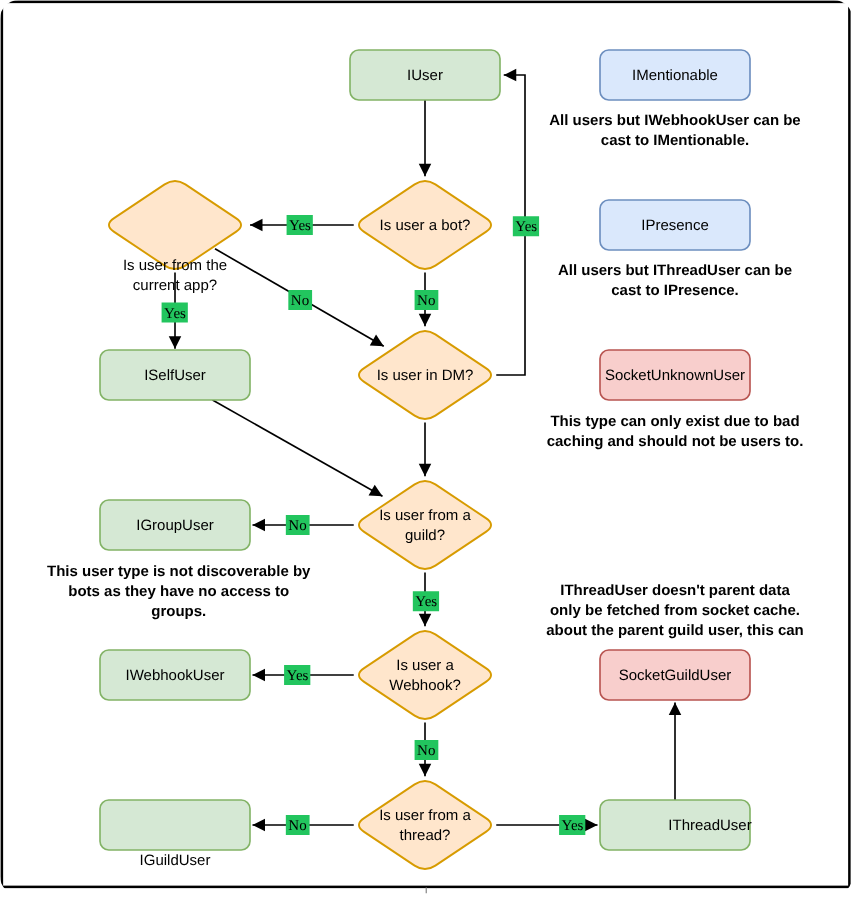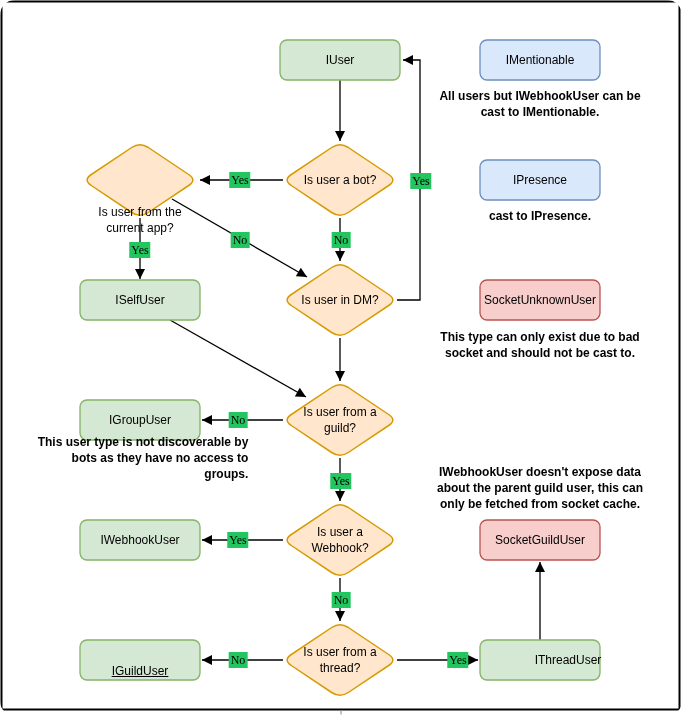--- a/index.html
+++ b/index.html
@@ -83,21 +83,21 @@
     </g>
   </svg>
 
   <div class="txt center node-label" style="left:340px;top:60px;">IUser</div>
   <div class="txt center node-label" style="left:540px;top:60px;">IMentionable</div>
   <div class="txt center node-label" style="left:540px;top:180px;">IPresence</div>
   <div class="txt center node-label" style="left:540px;top:300px;">SocketUnknownUser</div>
   <div class="txt center node-label" style="left:140px;top:300px;">ISelfUser</div>
   <div class="txt center node-label" style="left:140px;top:420px;">IGroupUser</div>
   <div class="txt center node-label" style="left:140px;top:540px;text-align:center;">IWebhookUser</div>
-  <div class="txt center node-label" style="left:140px;top:671px;text-decoration:underline;">IGuildUser</div>
+  <div class="txt center node-label" style="left:140px;top:688px;">IGuildUser</div>
   <div class="txt center node-label" style="left:540px;top:540px;">SocketGuildUser</div>
   <div class="txt center node-label" style="left:540px;top:660px;margin-left:28px;">IThreadUser</div>
 
   <div class="txt center decision-label" style="left:140px;top:180px;margin-top:40px;">
     <div>Is user from the</div>
     <div>current app?</div>
   </div>
   <div class="txt center decision-label" style="left:340px;top:180px;">
     <div>Is user a bot?</div>
   </div>
@@ -127,30 +127,31 @@
   <div class="txt center edge-label" style="left:238px;top:540px;">Yes</div>
   <div class="txt center edge-label" style="left:341px;top:600px;">No</div>
   <div class="txt center edge-label" style="left:238px;top:660px;">No</div>
   <div class="txt center edge-label" style="left:458px;top:660px;">Yes</div>
 
   <div class="txt ann" style="left:540px;top:88px;">
     <div>All users but IWebhookUser can be</div>
     <div>cast to IMentionable.</div>
   </div>
   <div class="txt ann" style="left:540px;top:208px;">
+    <div>All users but IThreadUser can be</div>
     <div>cast to IPresence.</div>
   </div>
   <div class="txt ann" style="left:540px;top:329px;">
     <div>This type can only exist due to bad</div>
-    <div>socket and should not be cast to.</div>
+    <div>caching and should not be users to.</div>
   </div>
-  <div class="txt ann" style="left:143px;top:434px;text-align:right;">
+  <div class="txt ann" style="left:143px;top:449px;">
     <div>This user type is not discoverable by</div>
     <div>bots as they have no access to</div>
     <div>groups.</div>
   </div>
   <div class="txt ann" style="left:540px;top:464px;">
-    <div>IWebhookUser doesn't expose data</div>
+    <div>IThreadUser doesn't parent data</div>
+    <div>only be fetched from socket cache.</div>
     <div>about the parent guild user, this can</div>
-    <div>only be fetched from socket cache.</div>
   </div>
 
 </div>
 
 </body></html>

